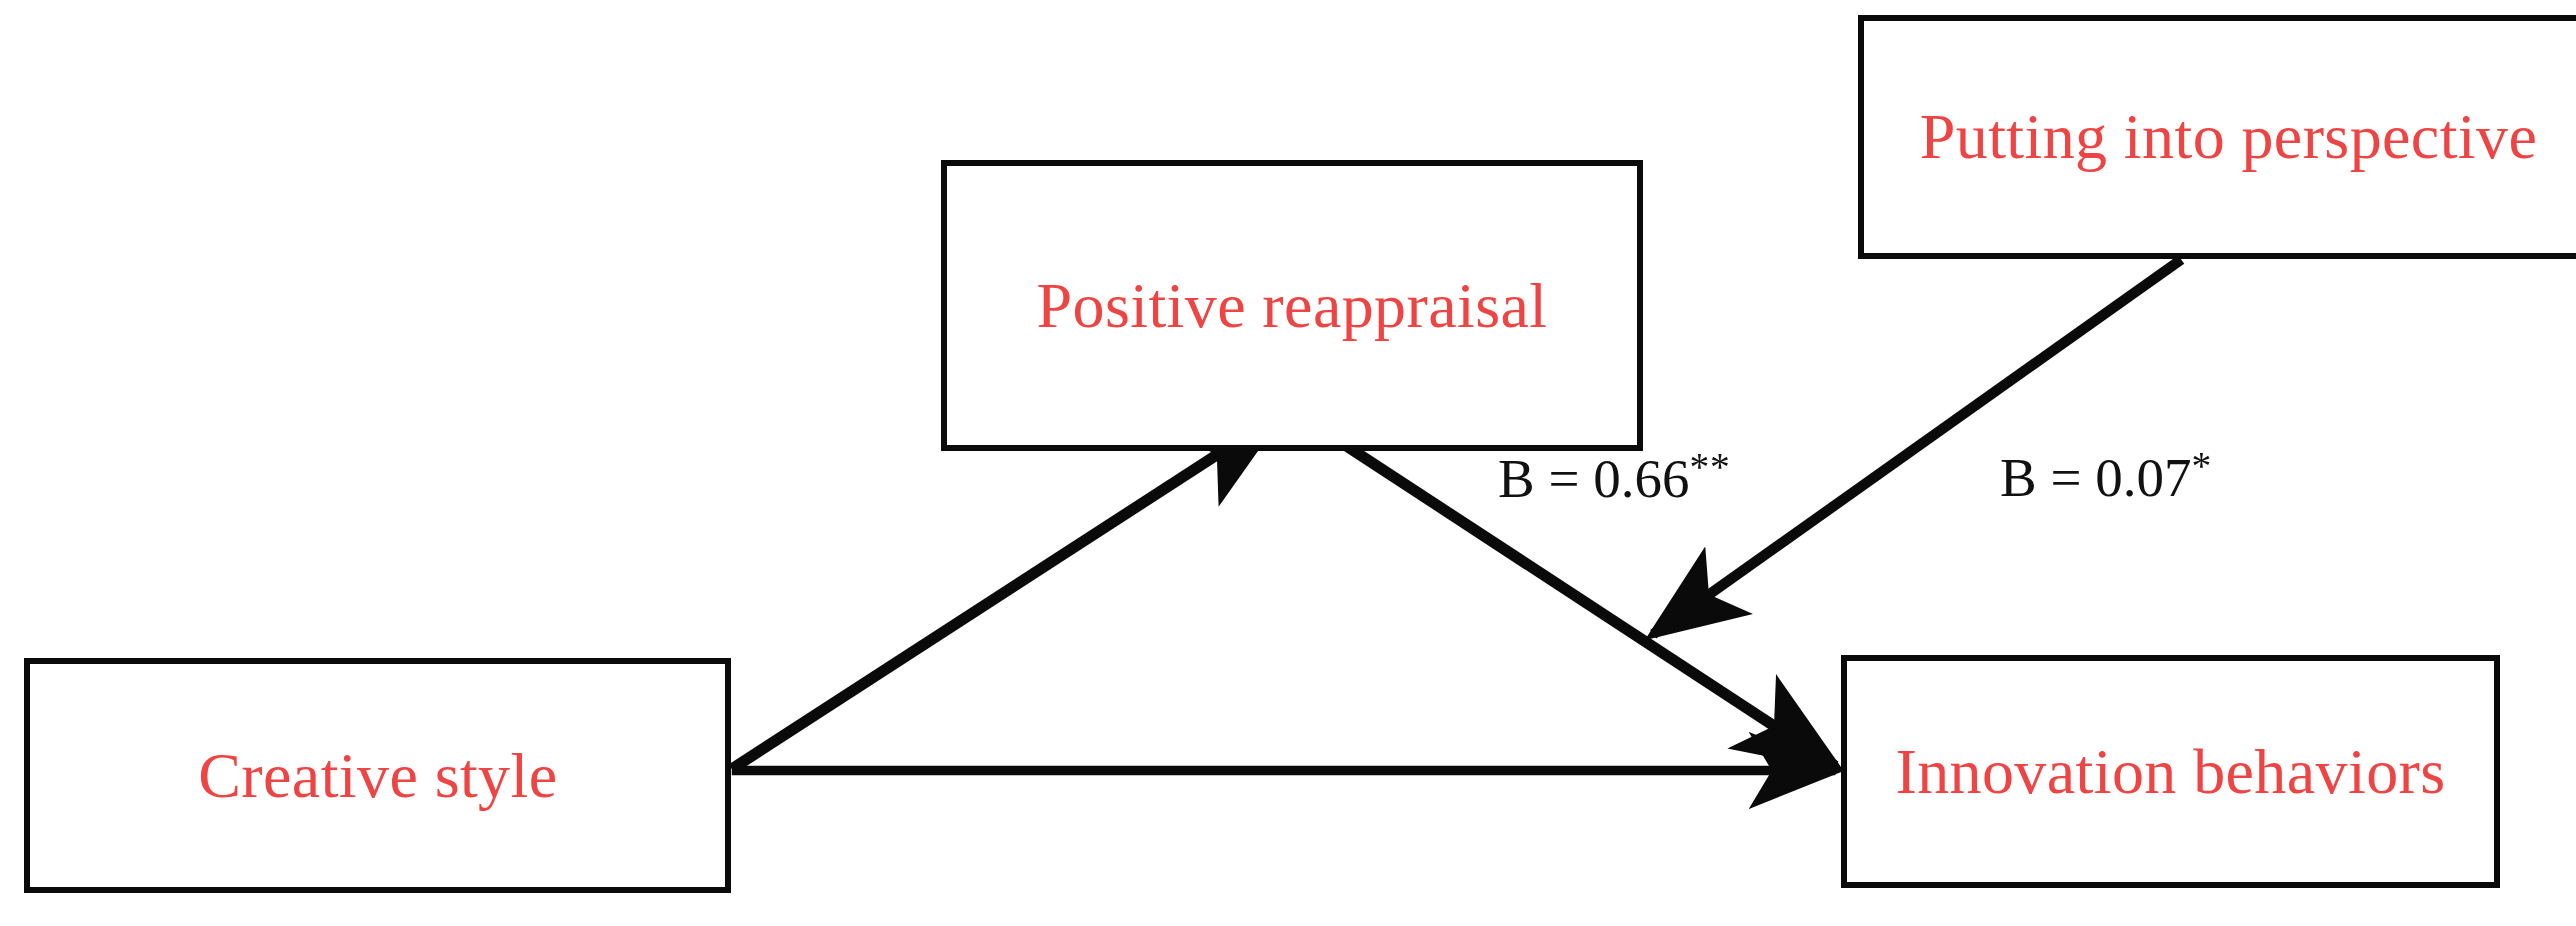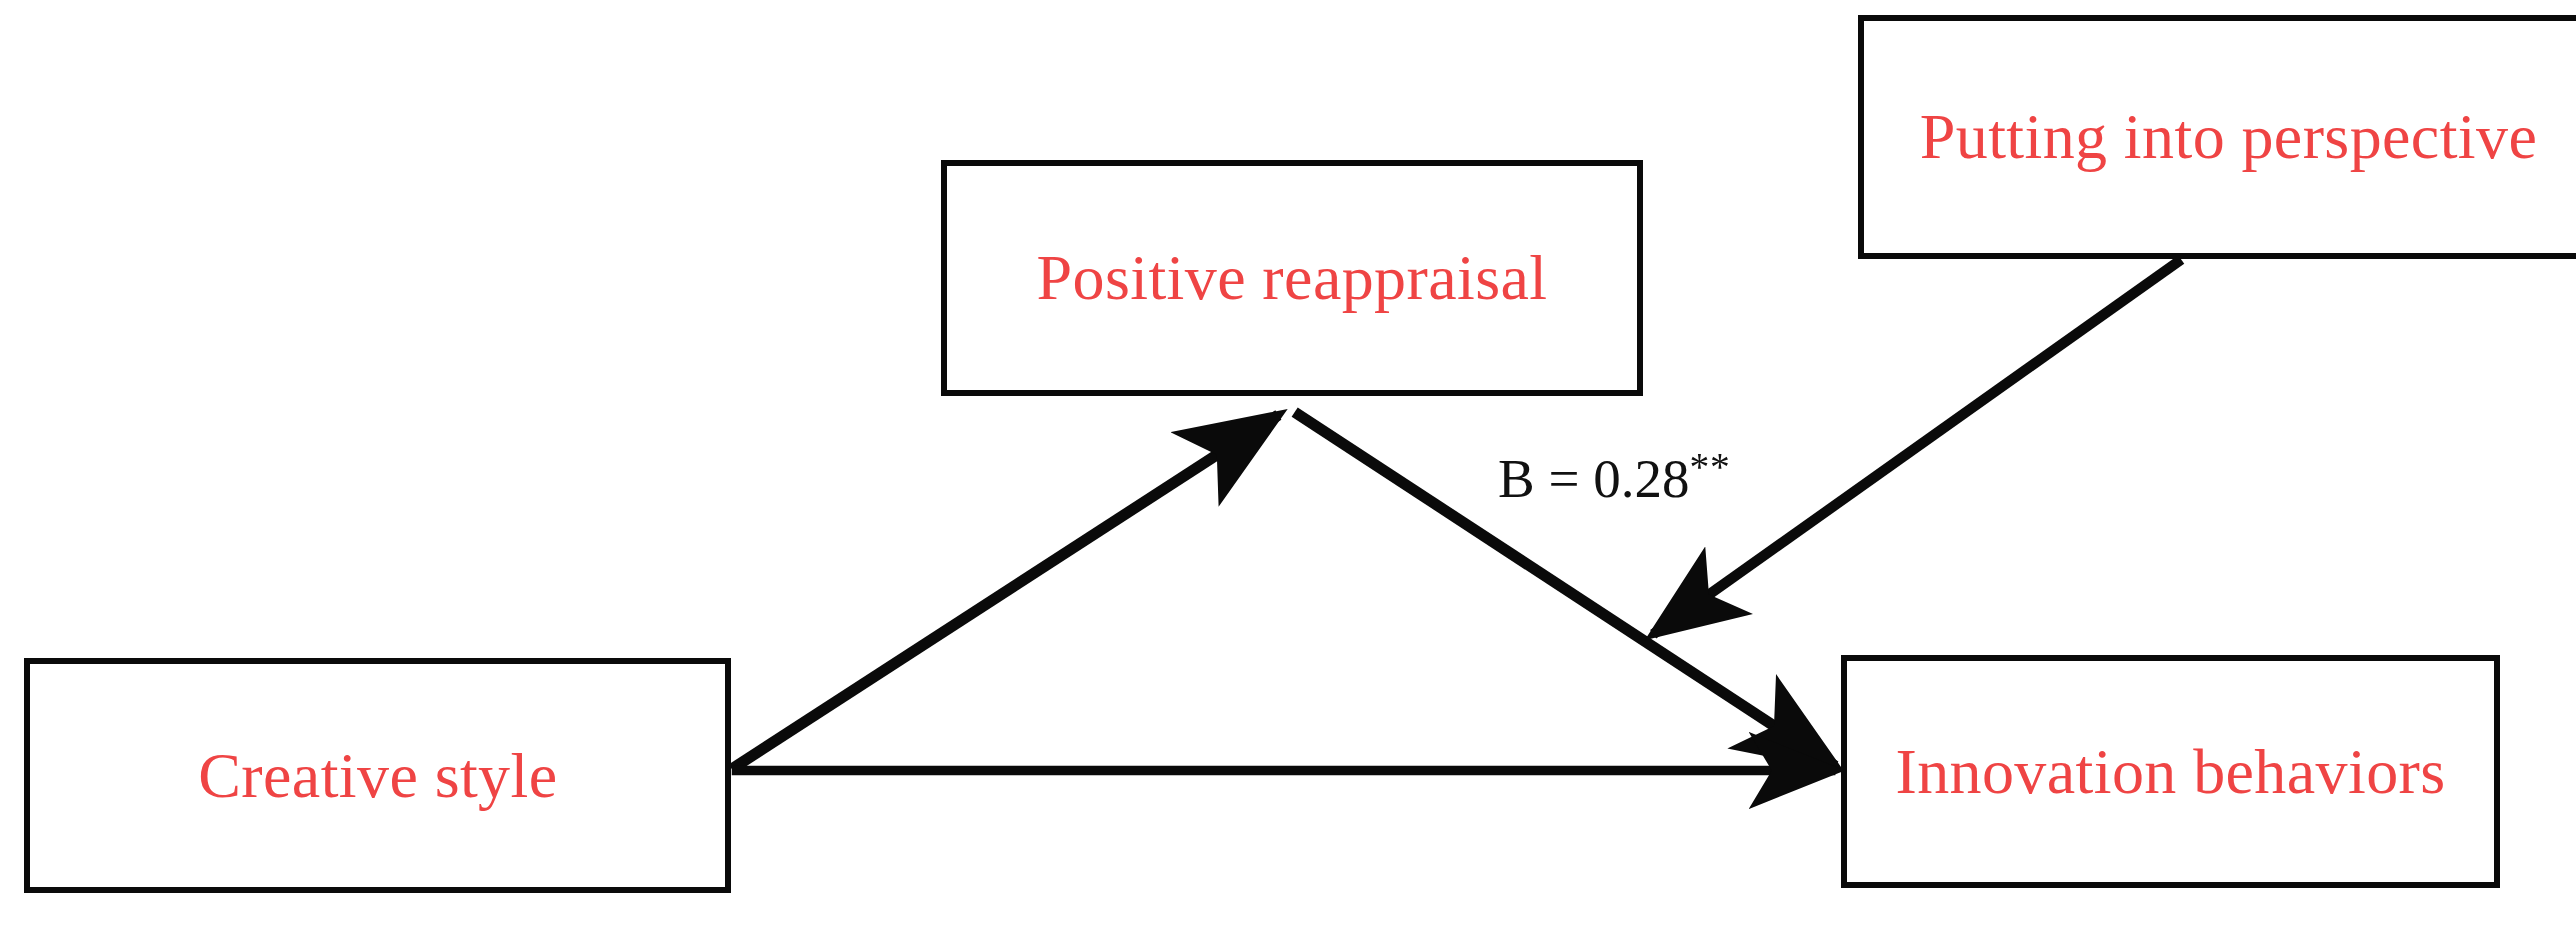--- a/index.html
+++ b/index.html
@@ -39,21 +39,21 @@
   .node-label {
     font-family: "Liberation Serif", "DejaVu Serif", serif;
     font-size: 64px;
     line-height: 1.05;
     color: #ef4444;
     white-space: nowrap;
     letter-spacing: 0.4px;
   }
   
   #node-creative-style        { left: 24.4px;   top: 658px; width: 707px;  height: 235px; align-items: center; }
-  #node-positive-reappraisal  { left: 941px; top: 160px; width: 702px;  height: 236px; }
+  #node-positive-reappraisal  { left: 941px; top: 160px; width: 702px;  height: 291px; }
   #node-putting-perspective   { left: 1858px; top: 15px;  width: 741px; height: 244px; }
   #node-innovation-behaviors  { left: 1841px; top: 655px; width: 659px;  height: 233px; }
 
   .edge-label {
     position: absolute;
     font-family: "Liberation Serif", "DejaVu Serif", serif;
     font-size: 55px;
     color: #111111;
     white-space: nowrap;
     z-index: 4;
@@ -100,19 +100,22 @@
   <div class="node" id="node-putting-perspective">
     <span class="node-label">Putting into perspective</span>
   </div>
 
   <div class="node" id="node-innovation-behaviors">
     <span class="node-label">Innovation behaviors</span>
   </div>
 
 
   <div class="edge-label" id="label-pr-ib">
-    <span>B = 0.28</span><sup>**</sup>
+    <span>B = 0.66</span><sup>**</sup>
   </div>
 
+  <div class="edge-label" id="label-pp-ib">
+    <span>B = 0.07</span><sup>*</sup>
+  </div>
 
 
 </div>
 
 
 </body></html>

